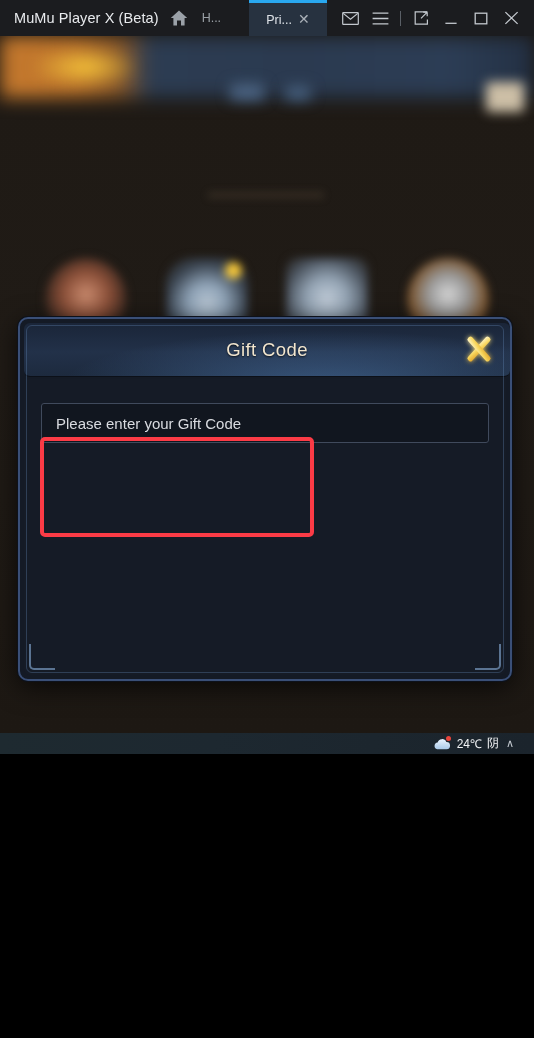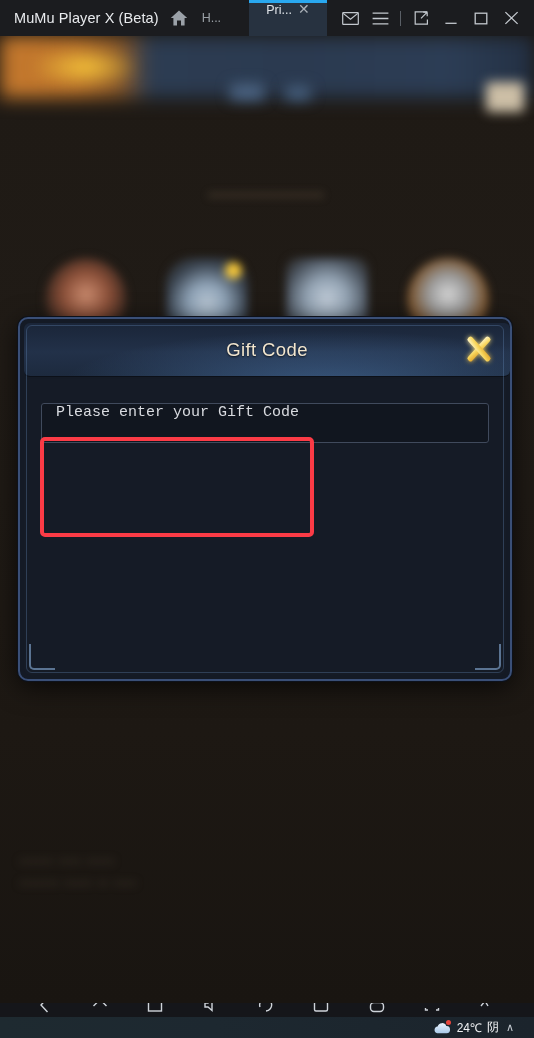--- a/index.html
+++ b/index.html
@@ -2,21 +2,21 @@
 <html><head>
 <meta charset="utf-8">
 <style>
   * { box-sizing: border-box; margin: 0; padding: 0; }
   html, body {
     width: 534px; height: 1038px;
     background: #000;
     font-family: "Liberation Sans", sans-serif;
     overflow: hidden;
   }
-  #root { position: relative; width: 534px; height: 1038px; overflow: hidden; }
+  #root { position: relative; width: 534px; height: 754px; overflow: hidden; }
 
   
   .titlebar {
     position: absolute; top: 0; left: 0; width: 534px; height: 36px;
     background: #1b1c1f;
     display: flex; align-items: center;
   }
   .tb-title {
     color: #e8eaed; font-size: 14.5px; letter-spacing: .1px;
     margin-left: 14px; white-space: nowrap;
@@ -27,21 +27,21 @@
   }
   .tb-home svg { display: block; }
   .tb-tab-h {
     color: #9aa0a6; font-size: 12.5px; margin-left: 12px;
     white-space: nowrap;
   }
   .tb-tab-active {
     position: absolute; left: 249px; top: 0; width: 78px; height: 36px;
     background: #273240;
     border-top: 3px solid #29a8f0;
-    display: flex; justify-content: center; gap: 6px;
+    display: flex; align-items: center; justify-content: center; gap: 6px;
   }
   .tb-tab-active .lbl { color: #dfe3e8; font-size: 12.5px; }
   .tb-tab-active .cls {
     color: #aab1b8; font-size: 14px; line-height: 1;
     position: relative; top: -1px;
   }
   .tb-right {
     position: absolute; right: 8px; top: 0; height: 36px;
     display: flex; align-items: center; gap: 0;
   }
@@ -164,23 +164,22 @@
   .dlg-body {
     position: absolute; left: 4px; top: 60px; right: 4px; bottom: 4px;
     background: #151b26;
     border-radius: 0 0 6px 6px;
   }
   .gc-input {
     position: absolute; left: 41px; top: 403px; width: 448px; height: 40px;
     background: #11161f;
     border: 1px solid #404a5c;
     border-radius: 3px;
-    display: flex; align-items: flex-start;
+    display: flex; align-items: center;
     padding-left: 14px;
-    font-family: Liberation Mono, monospace;
   }
   .gc-input .ph { color: #d9dbe0; font-size: 15px; }
 
   
   .annot {
     position: absolute; left: 40px; top: 437px; width: 274px; height: 100px;
     border: 4px solid #fb3b46;
     border-radius: 5px;
     pointer-events: none;
   }

